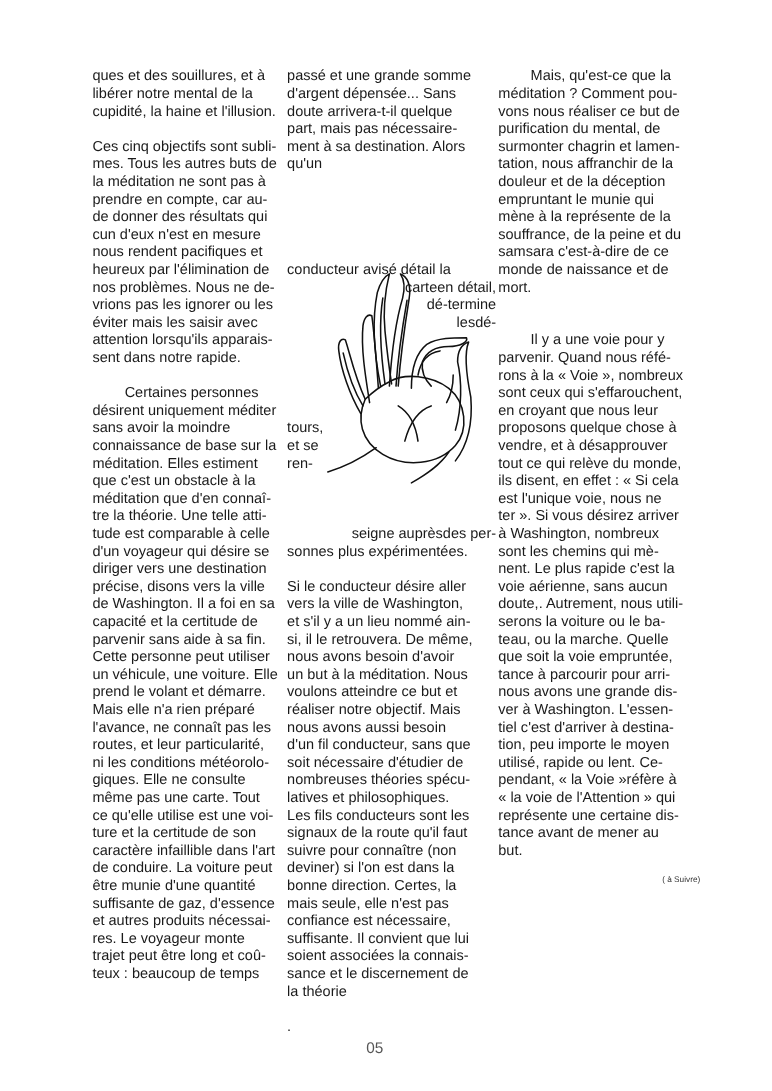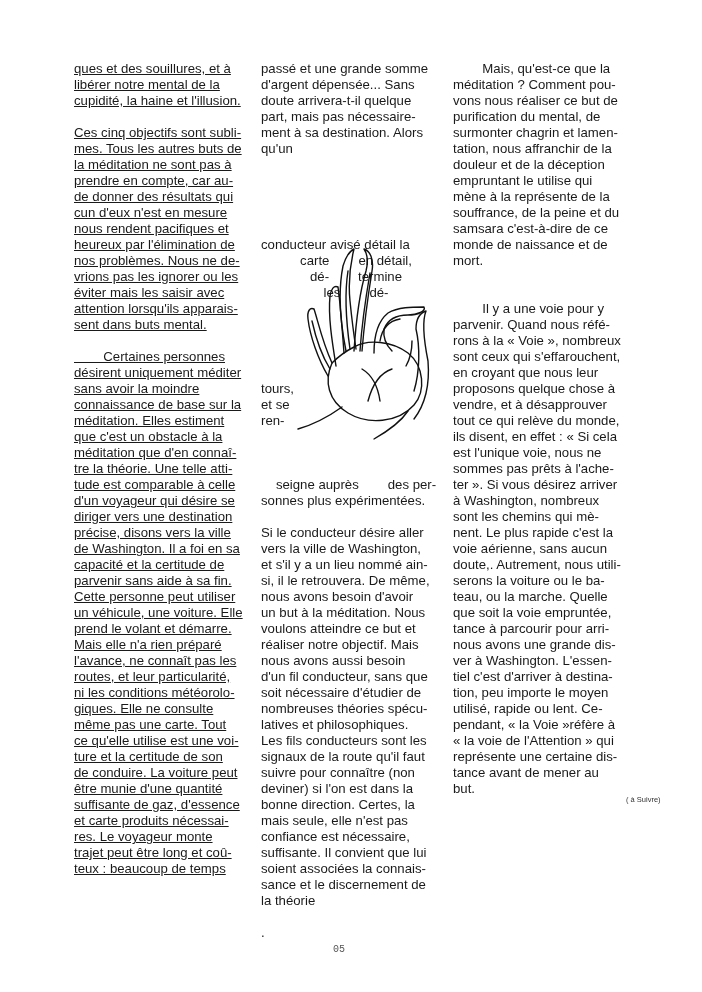--- a/index.html
+++ b/index.html
@@ -1,25 +1,25 @@
 <!DOCTYPE html>
 <html><head>
 <meta charset="utf-8">
 <style>
   html, body { margin:0; padding:0; background:#ffffff; }
   body { width:702px; height:992px; position:relative; overflow:hidden; font-family:"Liberation Sans", sans-serif; color:#1a1a1a; }
   .col { position:absolute; font-size:13.2px; line-height:16px; }
   .line { white-space:pre; display:block; height:16px; }
   .gap { display:block; height:16px; }
-  .c1 { left:74px; top:61px; width:186px;text-decoration:underline; }
+  .c1 { left:84px; top:61px; width:186px; }
   .c2 { left:261px; top:61px; width:190px; }
   .c3 { left:453px; top:61px; width:200px; }
-  .split { display:flex; justify-content:center; height:16px; white-space:pre;gap:29px; }
-  .suivre { position:absolute; left:602px; top:795px; font-size:7.5px; color:#333; white-space:pre;margin-left:24px; }
-  .pagenum { position:absolute; left:333px; top:944px; font-family:Liberation Mono, monospace; font-size:10px; color:#555; }
+  .split { display:flex; justify-content:flex-end; height:16px; white-space:pre; }
+  .suivre { position:absolute; left:602px; top:795px; font-size:7.5px; color:#333; white-space:pre; }
+  .pagenum { position:absolute; left:333px; top:944px; font-family:Liberation Sans, sans-serif; font-size:14px; color:#555; }
   .hand { position:absolute; left:288px; top:241px; width:150px; height:200px; }
 </style>
 </head>
 <body>
 
 <div class="col c1" id="col1">
     <span class="line">ques et des souillures, et à</span>
     <span class="line">libérer notre mental de la</span>
     <span class="line">cupidité, la haine et l'illusion.</span>
     <span class="line"></span>
@@ -28,21 +28,21 @@
     <span class="line">la méditation ne sont pas à</span>
     <span class="line">prendre en compte, car au-</span>
     <span class="line">de donner des résultats qui</span>
     <span class="line">cun d'eux n'est en mesure</span>
     <span class="line">nous rendent pacifiques et</span>
     <span class="line">heureux par l'élimination de</span>
     <span class="line">nos problèmes. Nous ne de-</span>
     <span class="line">vrions pas les ignorer ou les</span>
     <span class="line">éviter mais les saisir avec</span>
     <span class="line">attention lorsqu'ils apparais-</span>
-    <span class="line">sent dans buts mental.</span>
+    <span class="line">sent dans notre rapide.</span>
     <span class="line"></span>
     <span class="line">        Certaines personnes</span>
     <span class="line">désirent uniquement méditer</span>
     <span class="line">sans avoir la moindre</span>
     <span class="line">connaissance de base sur la</span>
     <span class="line">méditation. Elles estiment</span>
     <span class="line">que c'est un obstacle à la</span>
     <span class="line">méditation que d'en connaî-</span>
     <span class="line">tre la théorie. Une telle atti-</span>
     <span class="line">tude est comparable à celle</span>
@@ -56,24 +56,25 @@
     <span class="line">un véhicule, une voiture. Elle</span>
     <span class="line">prend le volant et démarre.</span>
     <span class="line">Mais elle n'a rien préparé</span>
     <span class="line">l'avance, ne connaît pas les</span>
     <span class="line">routes, et leur particularité,</span>
     <span class="line">ni les conditions météorolo-</span>
     <span class="line">giques. Elle ne consulte</span>
     <span class="line">même pas une carte. Tout</span>
     <span class="line">ce qu'elle utilise est une voi-</span>
     <span class="line">ture et la certitude de son</span>
+    <span class="line">caractère infaillible dans l'art</span>
     <span class="line">de conduire. La voiture peut</span>
     <span class="line">être munie d'une quantité</span>
     <span class="line">suffisante de gaz, d'essence</span>
-    <span class="line">et carte produits nécessai-</span>
+    <span class="line">et autres produits nécessai-</span>
     <span class="line">res. Le voyageur monte</span>
     <span class="line">trajet peut être long et coû-</span>
     <span class="line">teux : beaucoup de temps</span>
   </div>
 
 <div class="col c2">
   <div id="col2-top">
       <span class="line">passé et une grande somme</span>
       <span class="line">d'argent dépensée... Sans</span>
       <span class="line">doute arrivera-t-il quelque</span>
@@ -173,39 +174,38 @@
 </svg>
 
 <div class="col c3" id="col3">
     <span class="line">        Mais, qu'est-ce que la</span>
     <span class="line">méditation ? Comment pou-</span>
     <span class="line">vons nous réaliser ce but de</span>
     <span class="line">purification du mental, de</span>
     <span class="line">surmonter chagrin et lamen-</span>
     <span class="line">tation, nous affranchir de la</span>
     <span class="line">douleur et de la déception</span>
-    <span class="line">empruntant le utilise qui</span>
+    <span class="line">empruntant le munie qui</span>
     <span class="line">mène à la représente de la</span>
     <span class="line">souffrance, de la peine et du</span>
     <span class="line">samsara c'est-à-dire de ce</span>
     <span class="line">monde de naissance et de</span>
     <span class="line">mort.</span>
     <span class="line"></span>
     <span class="line"></span>
     <span class="line">        Il y a une voie pour y</span>
     <span class="line">parvenir. Quand nous réfé-</span>
     <span class="line">rons à la « Voie », nombreux</span>
     <span class="line">sont ceux qui s'effarouchent,</span>
     <span class="line">en croyant que nous leur</span>
     <span class="line">proposons quelque chose à</span>
     <span class="line">vendre, et à désapprouver</span>
     <span class="line">tout ce qui relève du monde,</span>
     <span class="line">ils disent, en effet : « Si cela</span>
     <span class="line">est l'unique voie, nous ne</span>
-    <span class="line">sommes pas prêts à l'ache-</span>
     <span class="line">ter ». Si vous désirez arriver</span>
     <span class="line">à Washington, nombreux</span>
     <span class="line">sont les chemins qui mè-</span>
     <span class="line">nent. Le plus rapide c'est la</span>
     <span class="line">voie aérienne, sans aucun</span>
     <span class="line">doute,. Autrement, nous utili-</span>
     <span class="line">serons la voiture ou le ba-</span>
     <span class="line">teau, ou la marche. Quelle</span>
     <span class="line">que soit la voie empruntée,</span>
     <span class="line">tance à parcourir pour arri-</span>

